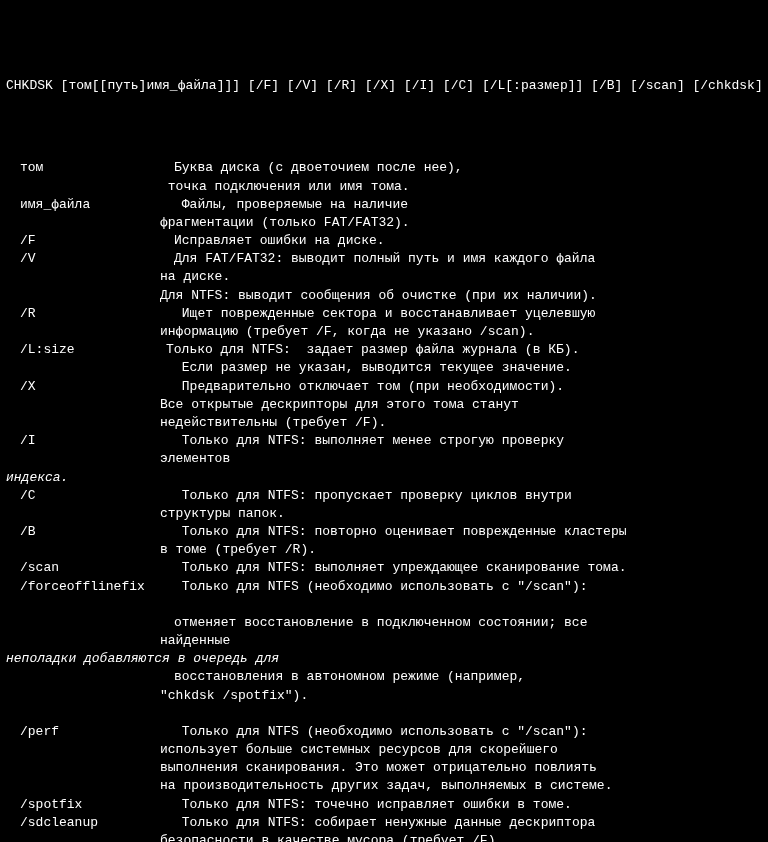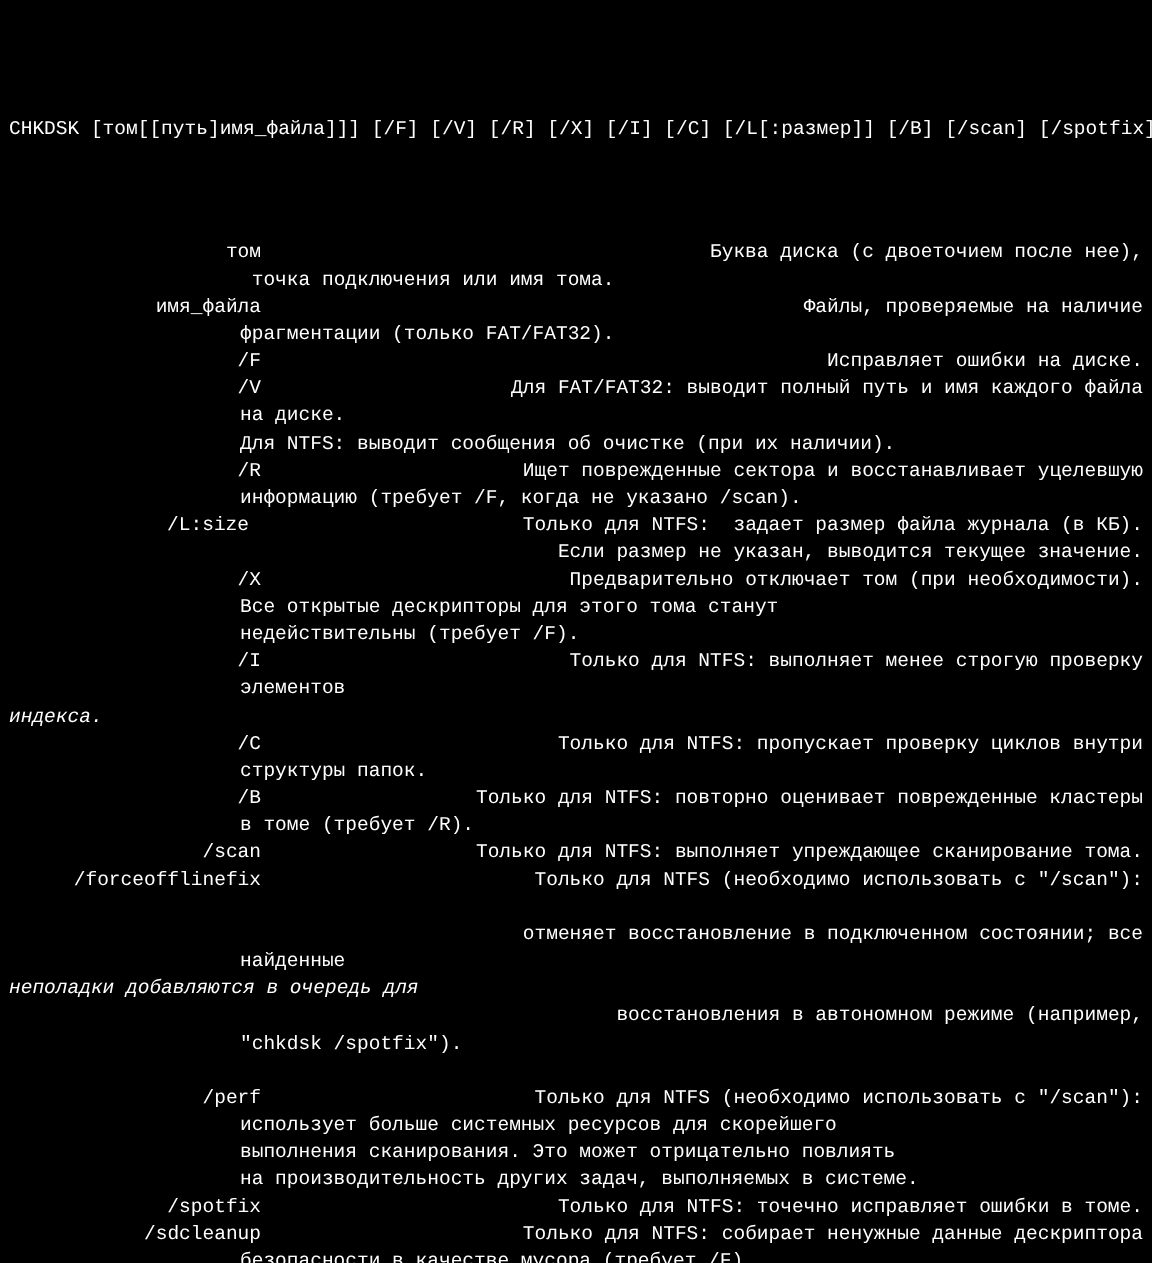--- a/index.html
+++ b/index.html
@@ -12,21 +12,20 @@
       padding: 4px 6px;
       width: 768px;
       box-sizing: border-box;
       white-space: pre;
     }
     .syntax {
       margin-bottom: 28px;
     }
     .param-row {
       display: flex;
-      text-align: right;
     }
     .param-name {
       width: 154px;
       flex-shrink: 0;
       padding-left: 14px;
     }
     .param-desc {
       flex: 1;
       white-space: pre-wrap;
     }
@@ -44,20 +43,20 @@
     }
     .blank {
       height: 18px;
     }
   </style>
 </head>
 <body>
 
 
 
-<div class="syntax">CHKDSK [том[[путь]имя_файла]]] [/F] [/V] [/R] [/X] [/I] [/C] [/L[:размер]] [/B] [/scan] [/spotfix]</div>
+<div class="syntax">CHKDSK [том[[путь]имя_файла]]] [/F] [/V] [/R] [/X] [/I] [/C] [/L[:размер]] [/B] [/scan] [/chkdsk]</div>
 
 <div id="params-container"><div class="param-row"><div class="param-name">том</div><div class="param-desc">Буква диска (с двоеточием после нее),</div></div><div class="cont-row"><div class="cont-pad"></div><div class="param-desc"> точка подключения или имя тома.</div></div><div class="param-row"><div class="param-name">имя_файла</div><div class="param-desc"> Файлы, проверяемые на наличие</div></div><div class="cont-row"><div class="cont-pad"></div><div class="param-desc">фрагментации (только FAT/FAT32).</div></div><div class="param-row"><div class="param-name">/F</div><div class="param-desc">Исправляет ошибки на диске.</div></div><div class="param-row"><div class="param-name">/V</div><div class="param-desc">Для FAT/FAT32: выводит полный путь и имя каждого файла</div></div><div class="cont-row"><div class="cont-pad"></div><div class="param-desc">на диске.</div></div><div class="cont-row"><div class="cont-pad"></div><div class="param-desc">Для NTFS: выводит сообщения об очистке (при их наличии).</div></div><div class="param-row"><div class="param-name">/R</div><div class="param-desc"> Ищет поврежденные сектора и восстанавливает уцелевшую</div></div><div class="cont-row"><div class="cont-pad"></div><div class="param-desc">информацию (требует /F, когда не указано /scan).</div></div><div class="param-row"><div class="param-name" style="width: 146px;">/L:size</div><div class="param-desc">Только для NTFS:  задает размер файла журнала (в КБ).</div></div><div class="param-row"><div class="param-name"></div><div class="param-desc"> Если размер не указан, выводится текущее значение.</div></div><div class="param-row"><div class="param-name">/X</div><div class="param-desc"> Предварительно отключает том (при необходимости).</div></div><div class="cont-row"><div class="cont-pad"></div><div class="param-desc">Все открытые дескрипторы для этого тома станут</div></div><div class="cont-row"><div class="cont-pad"></div><div class="param-desc">недействительны (требует /F).</div></div><div class="param-row"><div class="param-name">/I</div><div class="param-desc"> Только для NTFS: выполняет менее строгую проверку</div></div><div class="cont-row"><div class="cont-pad"></div><div class="param-desc">элементов</div></div><div class="flush">индекса.</div><div class="param-row"><div class="param-name">/C</div><div class="param-desc"> Только для NTFS: пропускает проверку циклов внутри</div></div><div class="cont-row"><div class="cont-pad"></div><div class="param-desc">структуры папок.</div></div><div class="param-row"><div class="param-name">/B</div><div class="param-desc"> Только для NTFS: повторно оценивает поврежденные кластеры</div></div><div class="cont-row"><div class="cont-pad"></div><div class="param-desc">в томе (требует /R).</div></div><div class="param-row"><div class="param-name">/scan</div><div class="param-desc"> Только для NTFS: выполняет упреждающее сканирование тома.</div></div><div class="param-row"><div class="param-name">/forceofflinefix</div><div class="param-desc"> Только для NTFS (необходимо использовать с "/scan"):</div></div><div class="blank"></div><div class="param-row"><div class="param-name"></div><div class="param-desc">отменяет восстановление в подключенном состоянии; все</div></div><div class="cont-row"><div class="cont-pad"></div><div class="param-desc">найденные</div></div><div class="flush">неполадки добавляются в очередь для</div><div class="param-row"><div class="param-name"></div><div class="param-desc">восстановления в автономном режиме (например,</div></div><div class="cont-row"><div class="cont-pad"></div><div class="param-desc">"chkdsk /spotfix").</div></div><div class="blank"></div><div class="param-row"><div class="param-name">/perf</div><div class="param-desc"> Только для NTFS (необходимо использовать с "/scan"):</div></div><div class="cont-row"><div class="cont-pad"></div><div class="param-desc">использует больше системных ресурсов для скорейшего</div></div><div class="cont-row"><div class="cont-pad"></div><div class="param-desc">выполнения сканирования. Это может отрицательно повлиять</div></div><div class="cont-row"><div class="cont-pad"></div><div class="param-desc">на производительность других задач, выполняемых в системе.</div></div><div class="param-row"><div class="param-name">/spotfix</div><div class="param-desc"> Только для NTFS: точечно исправляет ошибки в томе.</div></div><div class="param-row"><div class="param-name">/sdcleanup</div><div class="param-desc"> Только для NTFS: собирает ненужные данные дескриптора</div></div><div class="cont-row"><div class="cont-pad"></div><div class="param-desc">безопасности в качестве мусора (требует /F).</div></div></div>
 
 
 
 
 
 
 </body></html>

